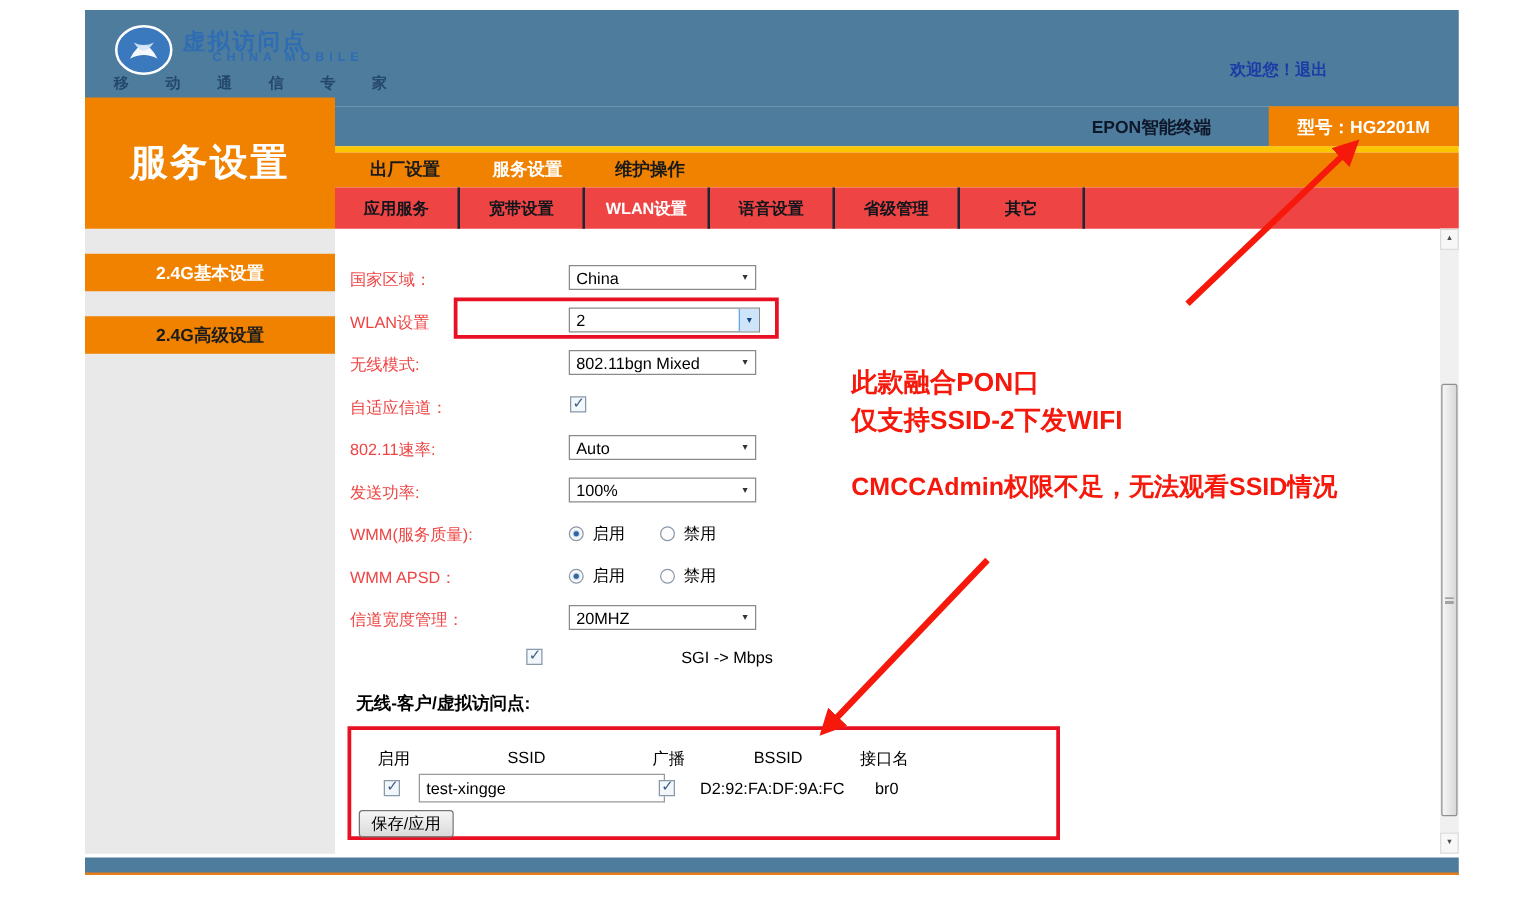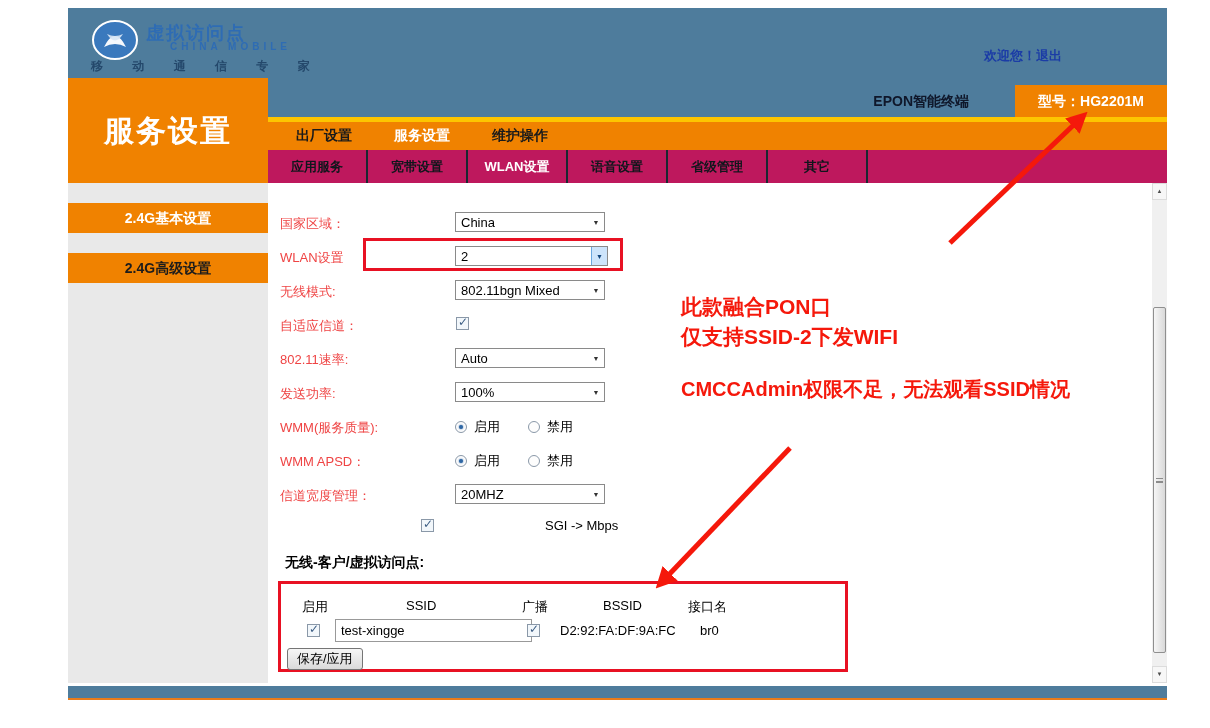--- a/index.html
+++ b/index.html
@@ -20,21 +20,21 @@
   .epon { position:absolute; right:198px; top:8px; font-size:14px; font-weight:bold; color:#0f172a; }
   .model-box { position:absolute; right:0; top:0; width:152px; height:32px; background:#f08200;
                color:#fff; font-size:14px; font-weight:bold; text-align:center; line-height:32px; }
   .gold-stripe { position:absolute; left:268px; top:117px; width:899px; height:5px; background:#fdc500; }
   
   .topnav { position:absolute; left:268px; top:122px; width:899px; height:28px; background:#f08200;
             display:flex; align-items:center; padding-left:28px; gap:42px; }
   .topnav .tab { font-size:14px; font-weight:bold; color:#1a1a1a; cursor:pointer; }
   .topnav .tab.active { color:#fff; }
   
-  .subnav { position:absolute; left:268px; top:150px; width:899px; height:33px; background:#be185d; display:flex; }
+  .subnav { position:absolute; left:268px; top:150px; width:899px; height:33px; background:#ef4444; display:flex; }
   .subnav .stab { width:100px; height:33px; line-height:33px; text-align:center; font-size:13px; font-weight:bold;
                   color:#10161c; border-right:2px solid #1b2731; cursor:pointer; }
   .subnav .stab.active { color:#fff; }
   
   .side-gray { position:absolute; left:68px; top:183px; width:200px; height:500px; background:#e9e9e9; }
   .side-title { position:absolute; left:68px; top:78px; width:200px; height:105px; background:#f08200;
                 color:#fff; font-size:30px; font-weight:bold; text-align:center; line-height:105px; letter-spacing:2px; }
   .side-item { position:absolute; left:68px; width:200px; height:30px; background:#f08200;
                font-size:14px; font-weight:bold; text-align:center; line-height:30px; cursor:pointer; }
   .side-item.active { color:#fff; }

